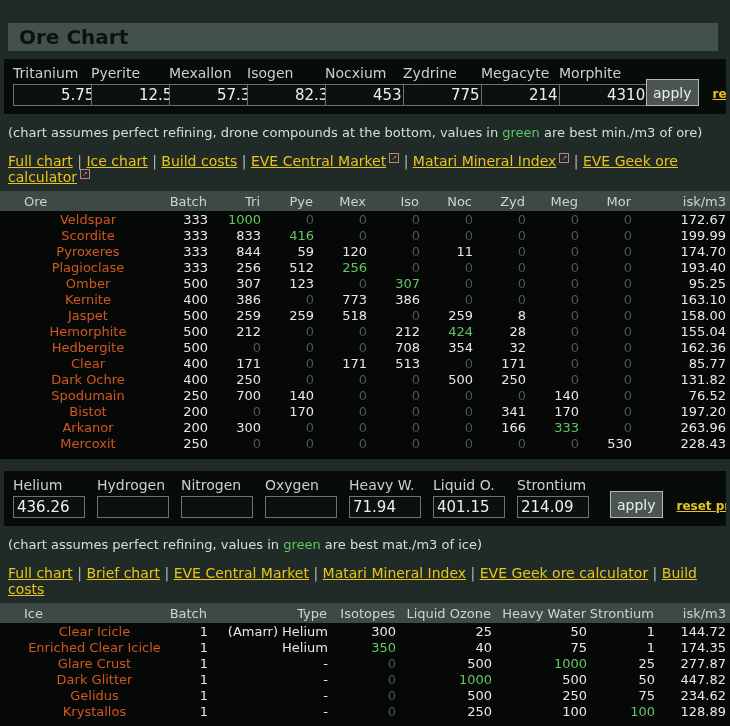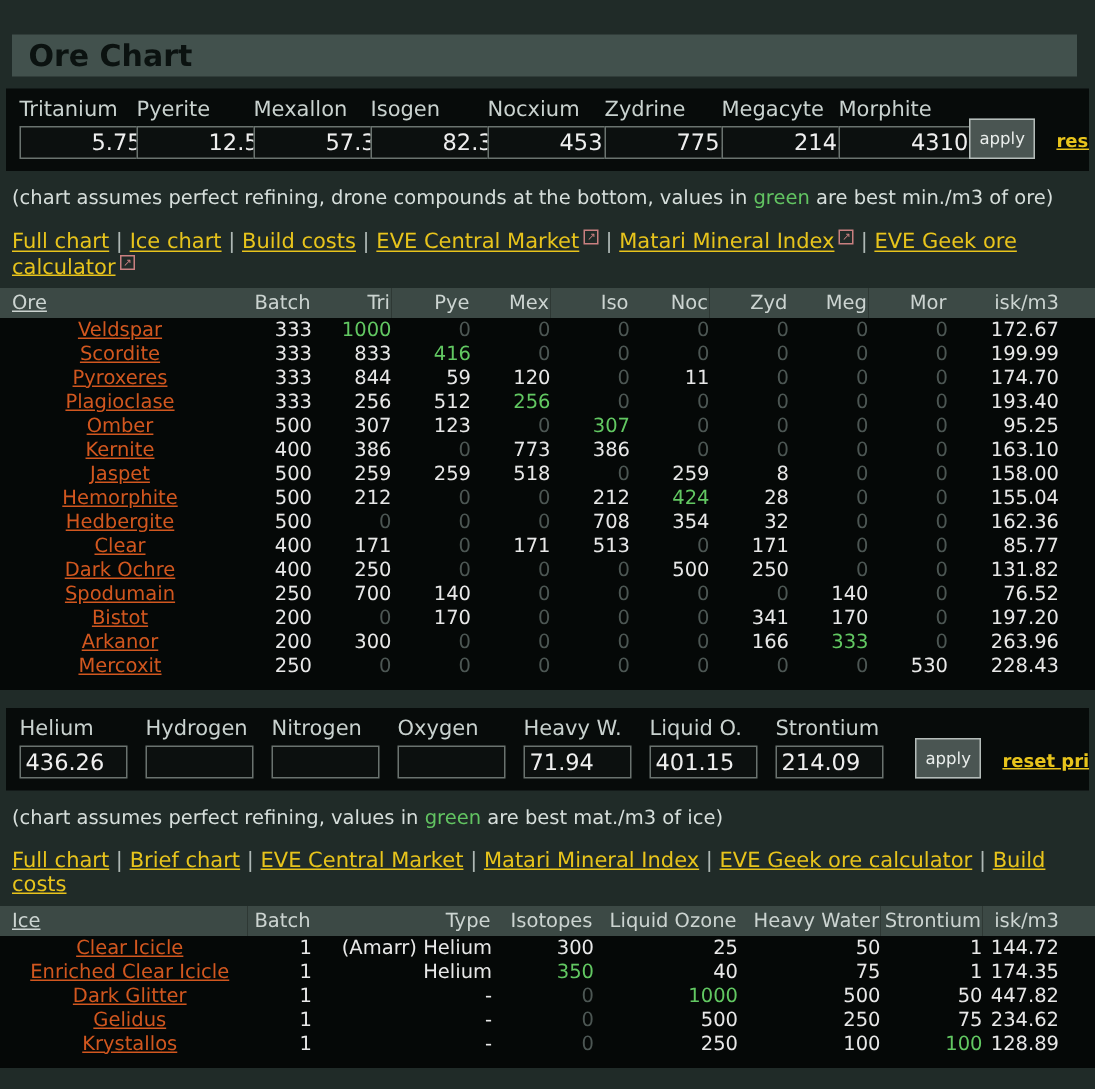--- a/index.html
+++ b/index.html
@@ -27,21 +27,21 @@
   .field input {
     background:#0c100f; border:1px solid #6a736f; color:#efefef;
     font-family:"DejaVu Sans","Liberation Sans",sans-serif;
     font-size:15px; height:20px; padding:0 3px; box-sizing:content-box;
   }
   .field.ore input { width:58px;padding-left:47px; }
   .field.ice input { width:64px; }
   button.apply {
     margin-left:9px; width:54px; height:27px;
     background:#4a5552; border:1px solid #b4bcb9; color:#e9edeb;
-    font-family:"DejaVu Sans","Liberation Sans",sans-serif; font-size:11px;
+    font-family:"DejaVu Sans","Liberation Sans",sans-serif; font-size:14px;
     cursor:pointer;
   }
   a.reset {
     margin-left:14px; margin-bottom:5px;
     color:#e8c41c; font-size:12px; font-weight:bold; text-decoration:underline;
     white-space:nowrap;
   }
   .note { margin:11px 0 0 8px; font-size:13px; color:#d6dedb; }
   .note .green { color:#62c462; }
   .links { margin:13px 0 0 8px; font-size:14px; }
@@ -49,27 +49,27 @@
   .links .sep { color:#aeb8b5; }
   .ext {
     display:inline-block; width:8px; height:8px; line-height:8px;
     border:1px solid #c98080; color:#c98080;
     font-size:7px; text-align:center; vertical-align:super; margin-left:3px;
   }
   .tablewrap { margin-top:6px; background:#050807; padding-bottom:8px; }
   table { width:730px; border-collapse:collapse; table-layout:fixed; font-size:13px; }
   th { background:#3c4945; color:#ccd4d1; font-weight:normal; height:18px; }
   td { height:16px; padding:0; overflow:hidden; white-space:nowrap; }
-  th.name, td.name { text-align:left; padding-left:8px;text-decoration:underline; }
+  th.name, td.name { text-align:left; padding-left:24px; }
   th.num, td.num { text-align:right; }
   td.name { color:#d2571f;text-align:center; }
   td.num { color:#e8e8e8; }
   td.zero { color:#4c5653; }
   td.best { color:#62c862;margin-left:42px; }
-  th.isk, td.isk { padding-right:24px; }
+  th.isk, td.isk { padding-right:4px; }
   .gap12 { margin-top:12px; }
 </style>
 </head>
 <body>
 
 <div class="titlebar">Ore Chart</div>
 
 <div class="panel">
   <div class="row">
     <div class="fields" id="ore-fields">
@@ -380,20 +380,30 @@
           <td class="name">Enriched Clear Icicle</td>
           <td class="num">1</td>
           <td class="num">Helium</td>
           <td class="num best">350</td>
           <td class="num">40</td>
           <td class="num">75</td>
           <td class="num">1</td>
           <td class="num isk">174.35</td>
         </tr>
         <tr>
+          <td class="name">Glare Crust</td>
+          <td class="num">1</td>
+          <td class="num">-</td>
+          <td class="num zero">0</td>
+          <td class="num">500</td>
+          <td class="num best">1000</td>
+          <td class="num">25</td>
+          <td class="num isk">277.87</td>
+        </tr>
+        <tr>
           <td class="name">Dark Glitter</td>
           <td class="num">1</td>
           <td class="num">-</td>
           <td class="num zero">0</td>
           <td class="num best">1000</td>
           <td class="num">500</td>
           <td class="num">50</td>
           <td class="num isk">447.82</td>
         </tr>
         <tr>

